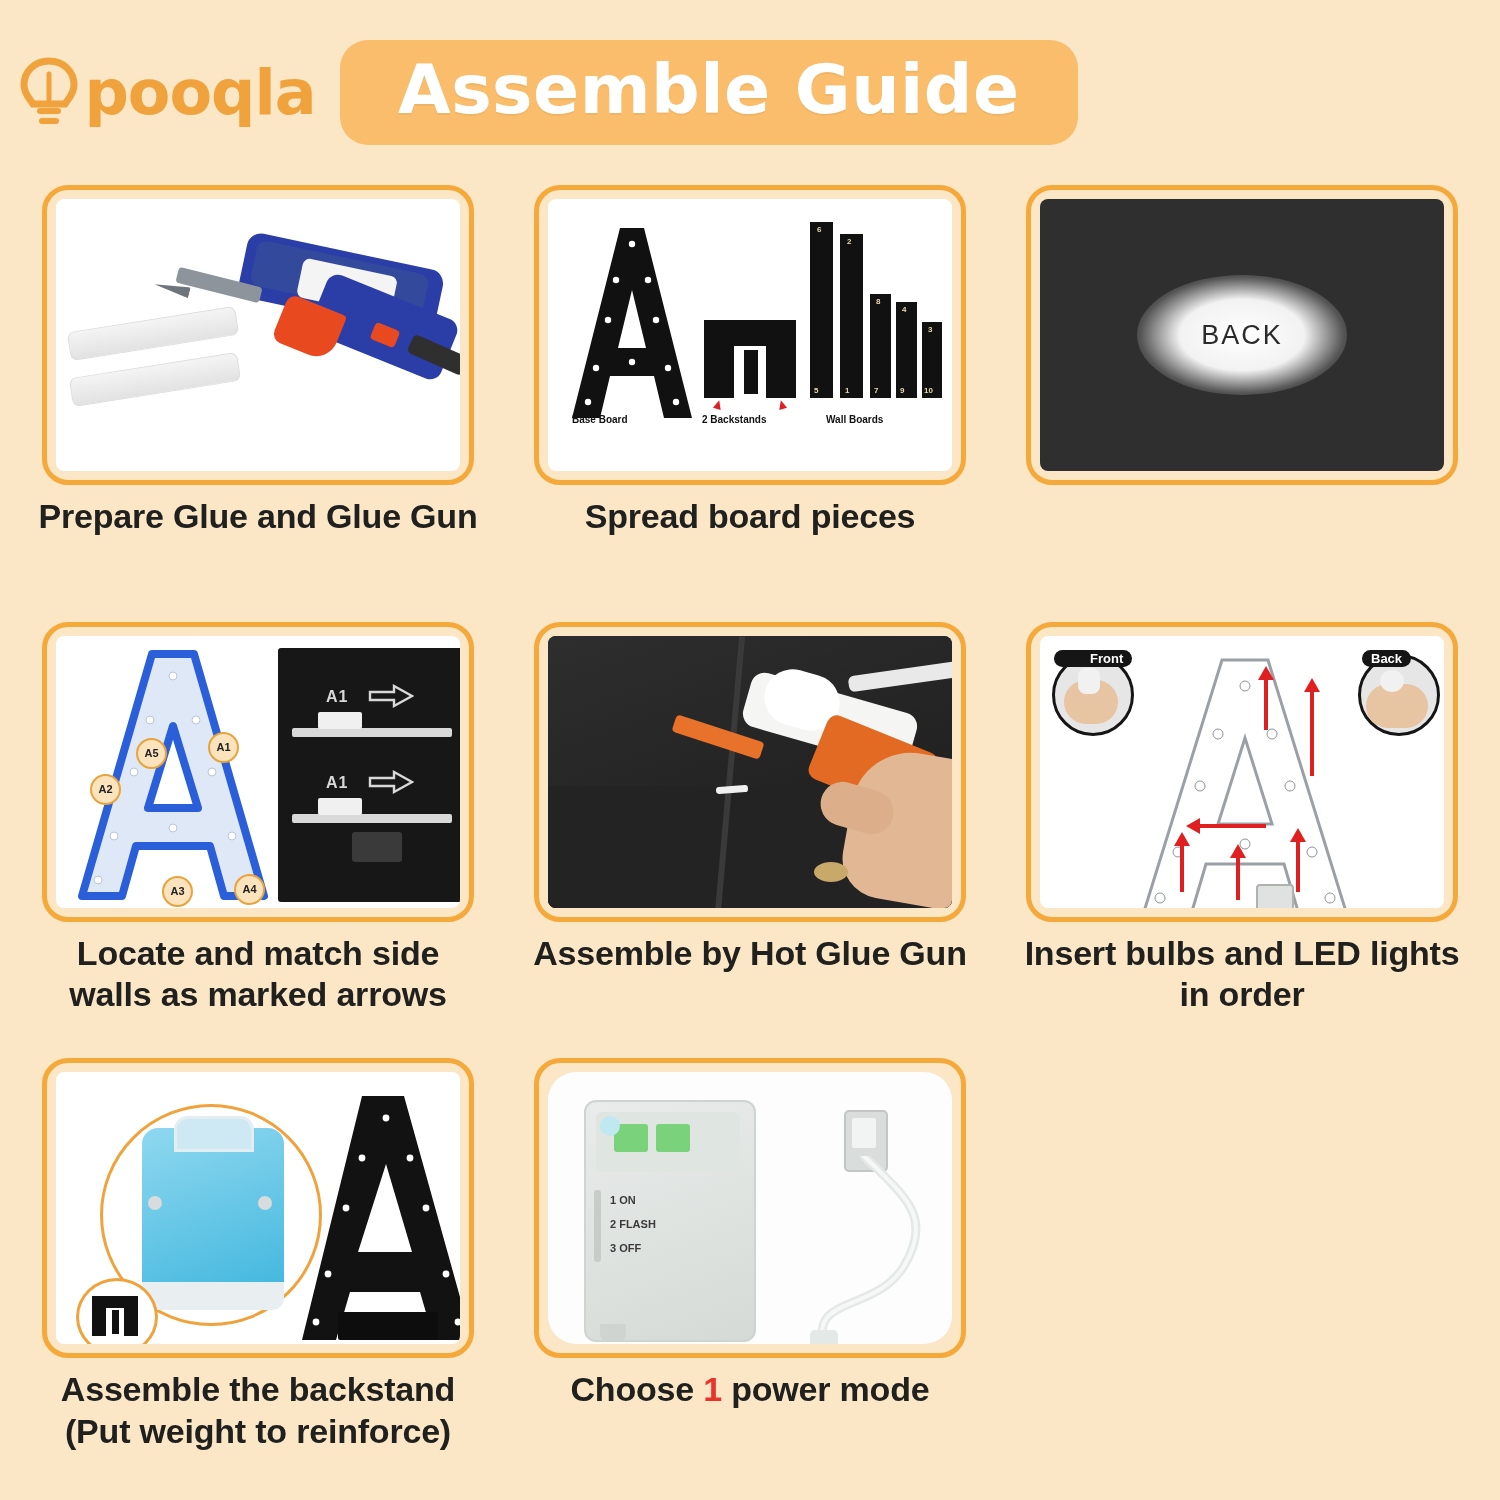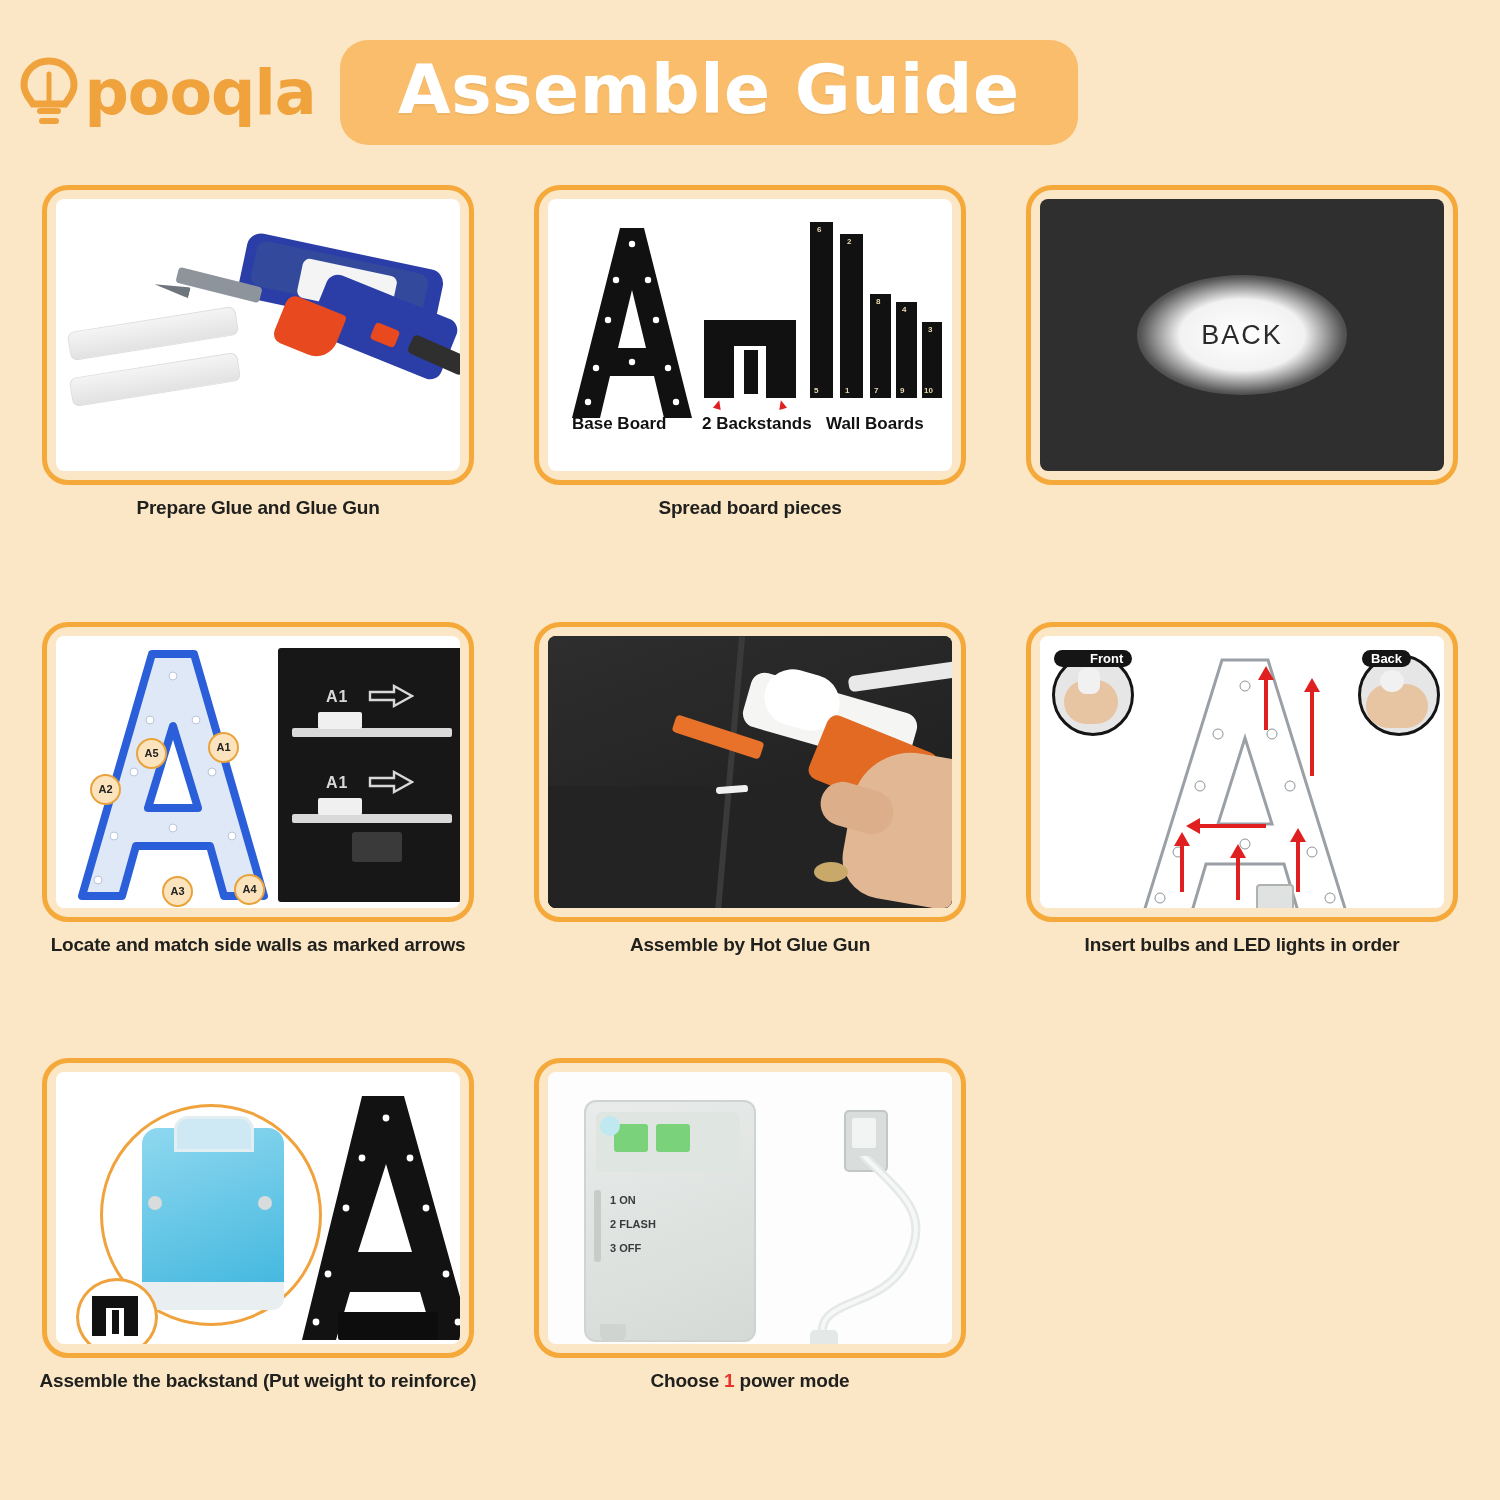--- a/index.html
+++ b/index.html
@@ -104,21 +104,21 @@
   .photo {
     width: 100%;
     height: 100%;
     border-radius: 8px;
     overflow: hidden;
     position: relative;
     background: #ffffff;
   }
   .caption {
     margin-top: 11px;
-    font-size: 19px;
+    font-size: 34px;
     font-weight: 700;
     color: #20201e;
     text-align: center;
     line-height: 1.22;
     max-width: 440px;
     letter-spacing: -0.2px;
   }
   .caption .hl { color: #e8342a; }
 
   
@@ -141,21 +141,21 @@
   .gun-trigger {
     position: absolute;
     background: #e8491f;
   }
 
   
   .p2 { background: #ffffff; }
   .blk { position: absolute; background: #111111; }
   .lbl2 {
     position: absolute;
-    font-size: 17px;
+    font-size: 10px;
     font-weight: 700;
     color: #111;
     white-space: nowrap;
   }
   .arrow-red {
     position: absolute;
     width: 0; height: 0;
     border-left: 4px solid transparent;
     border-right: 4px solid transparent;
     border-bottom: 9px solid #e02020;
@@ -269,21 +269,21 @@
 
   
   .p8 { background: #ffffff; }
   .waterbag {
     position: absolute;
     background: linear-gradient(160deg,#8fd8ef,#3fb6de);
     border-radius: 16px;
   }
 
   
-  .p9 { background: #fdfdfd; }
+  .p9 { background: #fdfdfd; border-radius: 28px; }
   .battbox {
     position: absolute;
     background: linear-gradient(160deg,#e9ecea,#d5dad7);
     border: 2px solid #cfd4d1;
     border-radius: 12px;
   }
   .mode-text {
     position: absolute;
     font-size: 11px;
     color: #3a3a3a;

